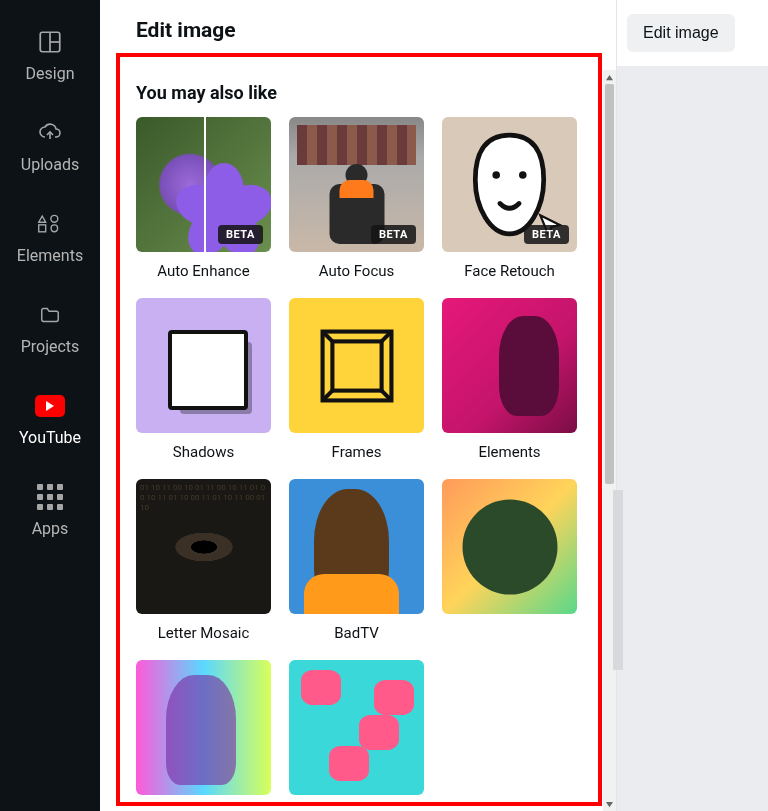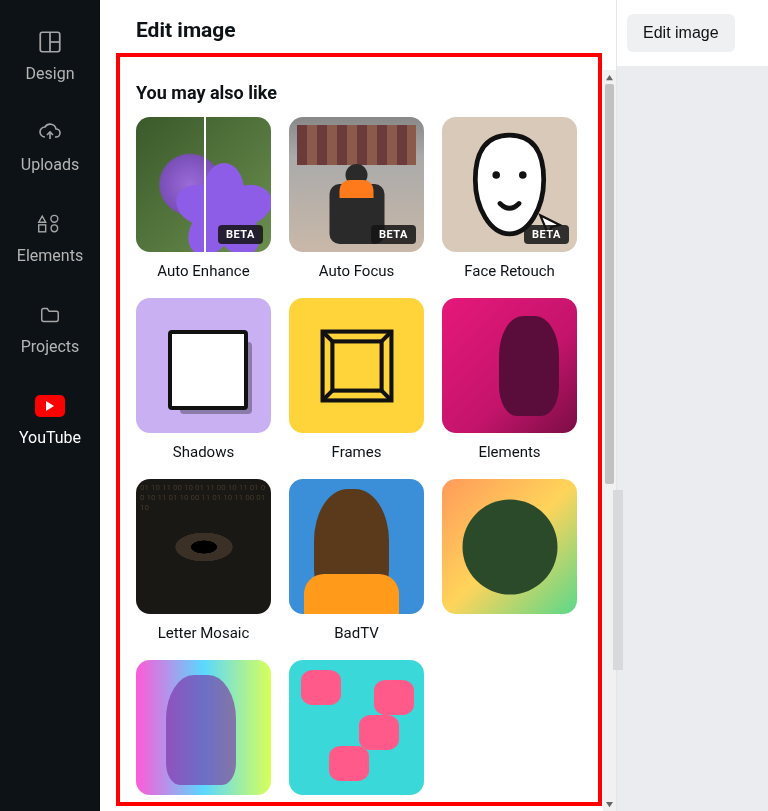--- a/index.html
+++ b/index.html
@@ -103,21 +103,21 @@
     display: grid;
     grid-template-columns: repeat(3, 135px);
     gap: 18px;
     padding-left: 18px;
   }
   .tile {
     display: flex; flex-direction: column; align-items: center;
     cursor: pointer;
   }
   .thumb {
-    width: 135px; height: 135px; border-radius: 14px;
+    width: 135px; height: 135px; border-radius: 6px;
     position: relative; overflow: hidden;
   }
   .badge {
     position: absolute; bottom: 8px; right: 8px;
     background: rgba(20,20,20,0.85); color: #fff;
     font-size: 11px; font-weight: 700; letter-spacing: 0.5px;
     padding: 3px 8px; border-radius: 4px;
   }
   .tile-label {
     font-size: 15px; color: #0d1216; margin-top: 10px; text-align: center;
@@ -245,20 +245,36 @@
           <path d="M3 7 a2 2 0 0 1 2-2 h4 l2 3 h8 a2 2 0 0 1 2 2 v7 a2 2 0 0 1 -2 2 H5 a2 2 0 0 1 -2-2 z"></path>
         </svg>
     </span>
     <span class="label">Projects</span>
   </div>
   <div class="side-item active">
     <span class="icon">
       <span class="yt-badge"></span>
     </span>
     <span class="label">YouTube</span>
+  </div>
+  <div class="side-item">
+    <span class="icon">
+      <span class="apps-grid">
+          <i></i>
+          <i></i>
+          <i></i>
+          <i></i>
+          <i></i>
+          <i></i>
+          <i></i>
+          <i></i>
+          <i></i>
+        </span>
+    </span>
+    <span class="label">Apps</span>
   </div>
 </div>
 
 <div class="main">
   <div class="panel-header">
     <div class="panel-title">Edit image</div>
   </div>
   <div class="scroll-wrap">
     <div class="scroll-inner">
       <div class="section-title">You may also like</div>

